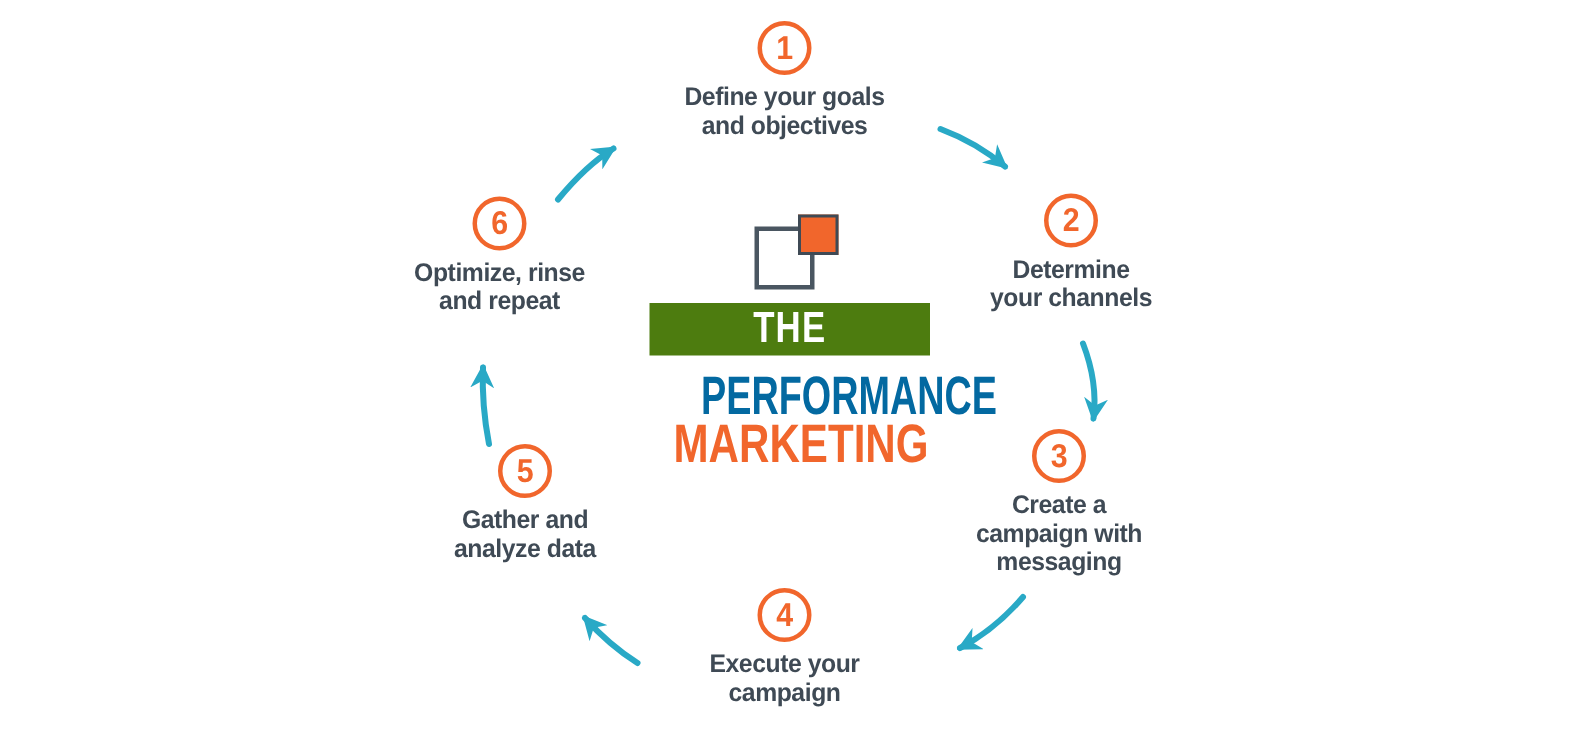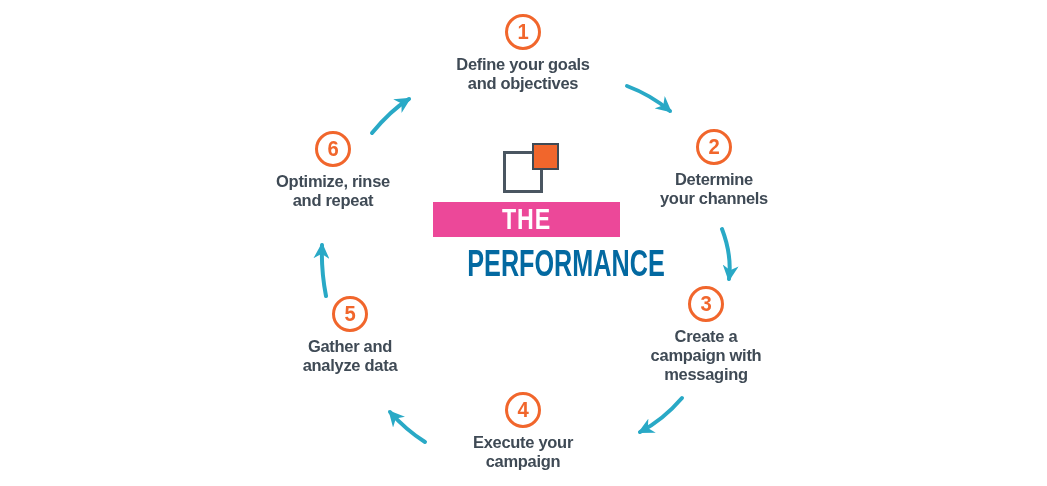--- a/index.html
+++ b/index.html
@@ -70,21 +70,21 @@
     position: absolute;
     left: 532px; top: 143px;
     width: 23px; height: 23px;
     border: 2px solid #3F4A55;
     background: #F1662C;
   }
   .title-banner {
     position: absolute;
     left: 433px; top: 202px;
     width: 187px; height: 35px;
-    background: #ec4899;
+    background: #4d7c0f;
     display: flex;
     align-items: center;
     justify-content: center;
   }
   .title-banner .the {
     color: #ffffff;
     font-size: 29px;
     font-weight: bold;
     line-height: 1;
     letter-spacing: 1px;
@@ -182,14 +182,17 @@
   <div class="logo-square-big"></div>
   <div class="logo-square-small"></div>
 
   <div class="title-banner">
     <span class="the">THE</span>
   </div>
 
   <div class="title-line title-performance">
     <span>PERFORMANCE</span>
   </div>
+  <div class="title-line title-marketing">
+    <span>MARKETING</span>
+  </div>
 
 </div>
 
 </body></html>

